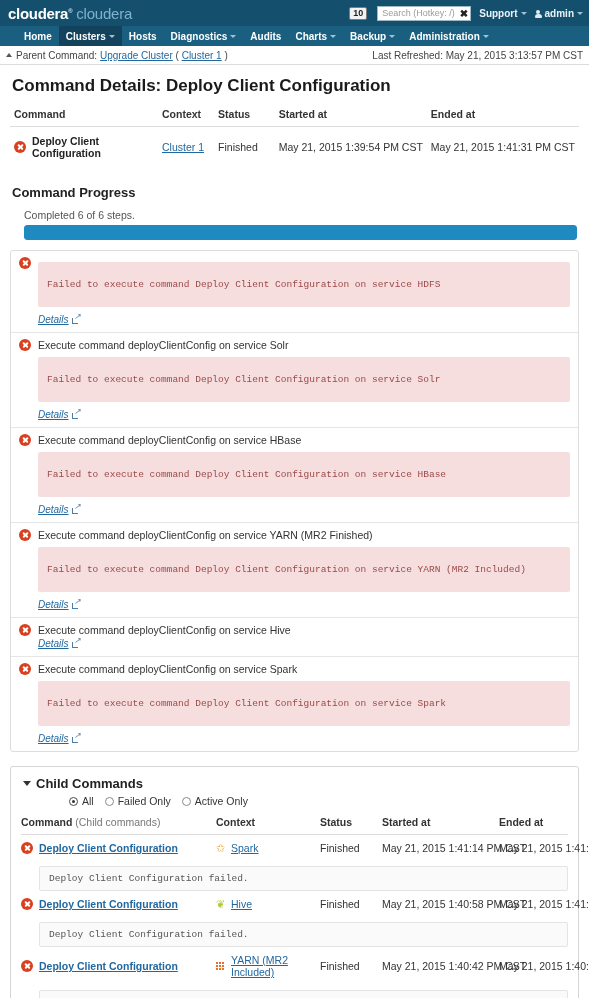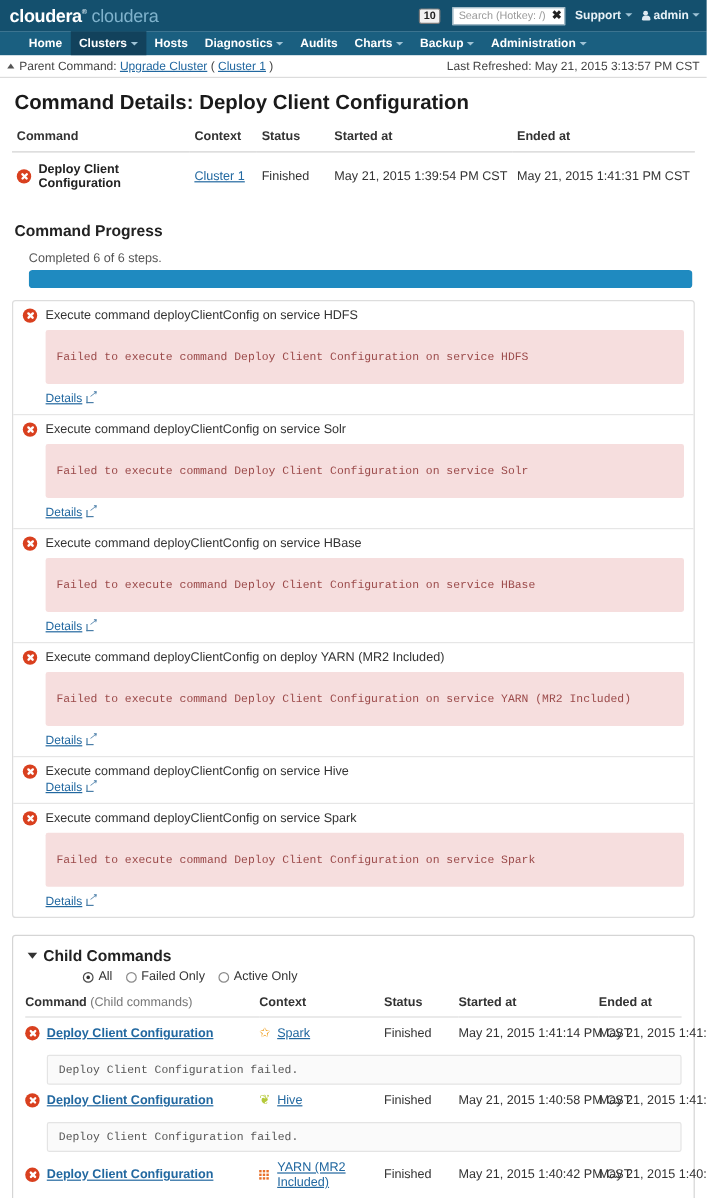--- a/index.html
+++ b/index.html
@@ -152,21 +152,21 @@
   }
   .step:last-child { border-bottom: none; }
   .step-body { flex: 1; min-width: 0; }
   .step-title { font-size: 10.5px; color: #333; line-height: 13px; }
   .step-err {
     background: #f6dede; border-radius: 2px; padding: 16px 9px;
     margin: 5px 0 6px 0; font-size: 9.5px; color: #9b4a4a; line-height: 13px;
   }
   .details-link {
     font-size: 10px; color: #2268a0; text-decoration: underline;
-    cursor: pointer; display: inline-block;
+    cursor: pointer; display: inline-block; font-style: italic;
   }
   .ext-ico {
     display: inline-block; width: 8px; height: 8px; margin-left: 3px;
     position: relative; vertical-align: -1px;
   }
   .ext-ico::before {
     content:""; position:absolute; left:0; bottom:0; width:5px; height:5px;
     border: 1px solid #4a7ea8; border-top: none; border-right: none;
   }
   .ext-ico::after {
@@ -331,33 +331,33 @@
 
   <h2 class="sect">Command Progress</h2>
   <div class="progress-label">Completed 6 of 6 steps.</div>
   <div class="progress-track">
     <div class="progress-fill" id="progress-fill" style="width: 100%; background: rgb(31, 138, 192);"></div>
   </div>
 
   <div class="panel" id="steps-root">
       <div class="step">
         <i class="err-ico"></i>
-        <div class="step-body"><div class="step-title">Execute command deployClientConfig on service HDFS</div><div class="step-err mono">Failed to execute command Deploy Client Configuration on service HDFS</div><a class="details-link"><span>Details</span></a><i class="ext-ico"></i></div>
+        <div class="step-body"><div class="step-err mono">Failed to execute command Deploy Client Configuration on service HDFS</div><a class="details-link"><span>Details</span></a><i class="ext-ico"></i></div>
       </div>
       <div class="step">
         <i class="err-ico"></i>
         <div class="step-body"><div class="step-title">Execute command deployClientConfig on service Solr</div><div class="step-err mono">Failed to execute command Deploy Client Configuration on service Solr</div><a class="details-link"><span>Details</span></a><i class="ext-ico"></i></div>
       </div>
       <div class="step">
         <i class="err-ico"></i>
         <div class="step-body"><div class="step-title">Execute command deployClientConfig on service HBase</div><div class="step-err mono">Failed to execute command Deploy Client Configuration on service HBase</div><a class="details-link"><span>Details</span></a><i class="ext-ico"></i></div>
       </div>
       <div class="step">
         <i class="err-ico"></i>
-        <div class="step-body"><div class="step-title">Execute command deployClientConfig on deploy YARN (MR2 Included)</div><div class="step-err mono">Failed to execute command Deploy Client Configuration on service YARN (MR2 Included)</div><a class="details-link"><span>Details</span></a><i class="ext-ico"></i></div>
+        <div class="step-body"><div class="step-title">Execute command deployClientConfig on service YARN (MR2 Finished)</div><div class="step-err mono">Failed to execute command Deploy Client Configuration on service YARN (MR2 Included)</div><a class="details-link"><span>Details</span></a><i class="ext-ico"></i></div>
       </div>
       <div class="step">
         <i class="err-ico"></i>
         <div class="step-body"><div class="step-title">Execute command deployClientConfig on service Hive</div><a class="details-link"><span>Details</span></a><i class="ext-ico"></i></div>
       </div>
       <div class="step">
         <i class="err-ico"></i>
         <div class="step-body"><div class="step-title">Execute command deployClientConfig on service Spark</div><div class="step-err mono">Failed to execute command Deploy Client Configuration on service Spark</div><a class="details-link"><span>Details</span></a><i class="ext-ico"></i></div>
       </div>
     </div>

